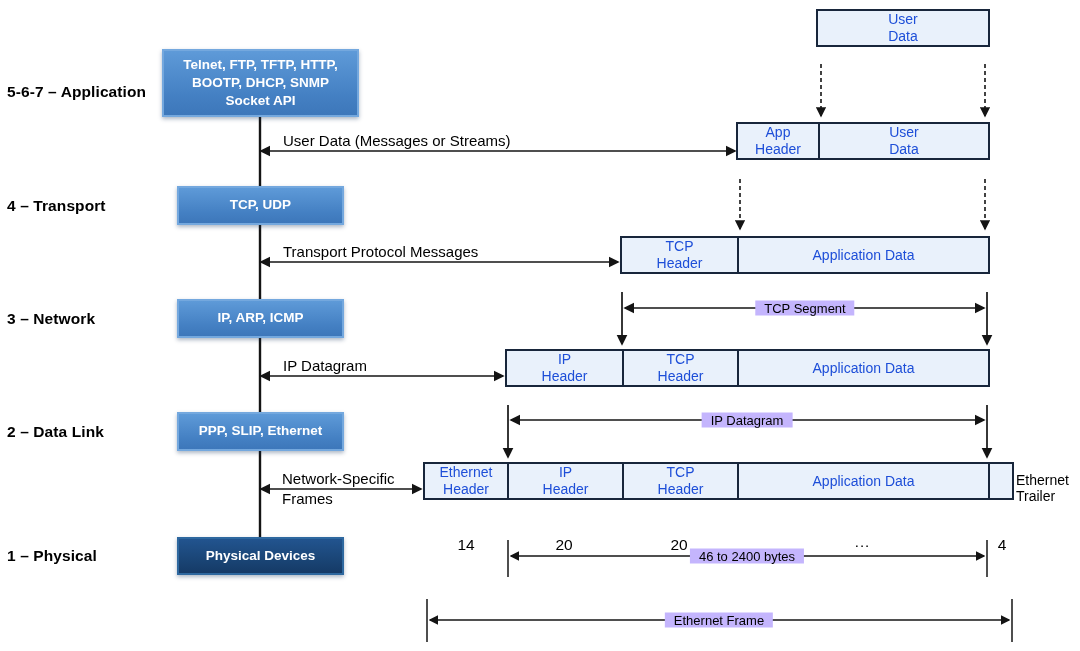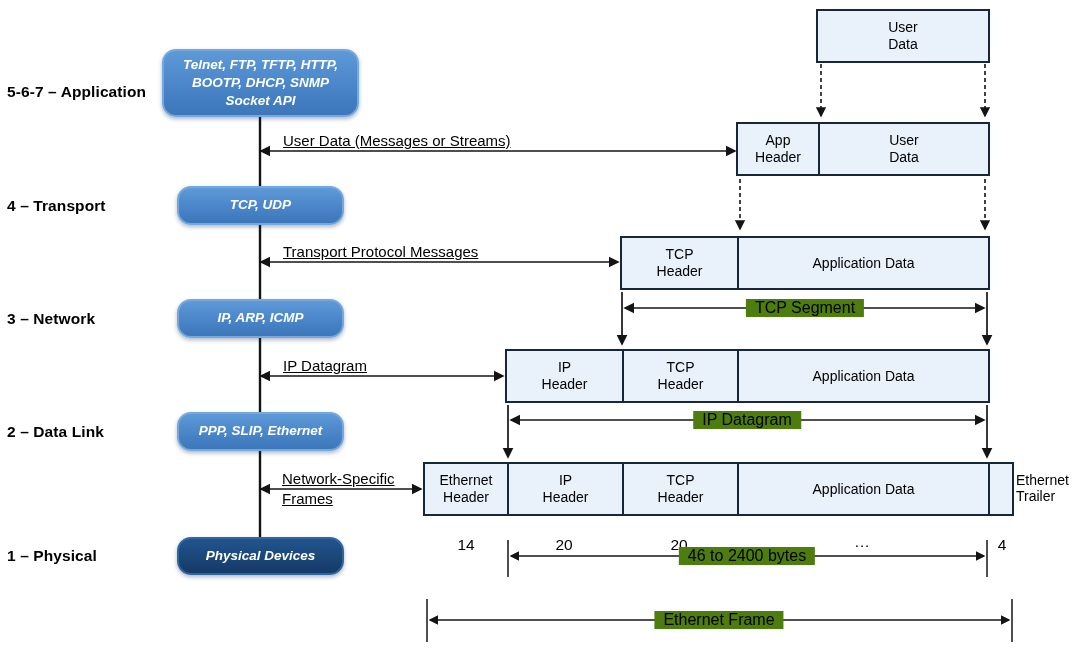--- a/index.html
+++ b/index.html
@@ -8,44 +8,43 @@
     font-family:"Liberation Sans",sans-serif;color:#000;
   }
   svg.lines{position:absolute;left:0;top:0;z-index:1;}
 
   .layer-label{
     position:absolute;left:7px;z-index:2;font-weight:bold;font-size:15.5px;
     letter-spacing:.1px;white-space:nowrap;
   }
 
   .pbox{
-    position:absolute;z-index:2;border-radius:14px;box-sizing:border-box;
+    position:absolute;z-index:2;border-radius:0;box-sizing:border-box;
     display:flex;align-items:center;justify-content:center;text-align:center;
     color:#fff;font-weight:bold;font-size:13.5px;line-height:1.35;white-space:pre-line;
     background:linear-gradient(180deg,#5e9ad8 0%,#4480c3 70%,#3d77ba 100%);
     border:2px solid #74a8de;
     box-shadow:0 2px 4px rgba(20,50,90,.35);
-    font-style:italic;
   }
   .pbox.dark{
     background:linear-gradient(180deg,#22548f 0%,#1a4576 60%,#153a66 100%);
     border:2px solid #2e689f;
   }
 
   .row{position:absolute;display:flex;z-index:2;}
   .cell{
-    box-sizing:border-box;height:54px;border:2px solid #18263b;background:#e9f1fb;
+    box-sizing:border-box;height:38px;border:2px solid #18263b;background:#e9f1fb;
     display:flex;align-items:center;justify-content:center;text-align:center;
-    font-size:14px;line-height:1.2;color:#000000;white-space:pre-line;
+    font-size:14px;line-height:1.2;color:#1d4ed8;white-space:pre-line;
   }
   .cell + .cell{margin-left:-2px;}
 
-  .flow-label{position:absolute;z-index:2;font-size:15px;white-space:pre-line;line-height:20px;text-decoration:underline;}
+  .flow-label{position:absolute;z-index:2;font-size:15px;white-space:pre-line;line-height:20px;}
   .chip{
-    position:absolute;z-index:2;background:#4d7c0f;padding:0 9px;font-size:16px;
+    position:absolute;z-index:2;background:#c4b5fd;padding:0 9px;font-size:13px;
     transform:translate(-50%,-50%);white-space:nowrap;
   }
   .num{position:absolute;z-index:2;font-size:15.5px;width:44px;text-align:center;margin-top:17px;}
   .trailer-label{position:absolute;z-index:2;font-size:14px;line-height:1.15;white-space:pre-line;}
 </style>
 </head>
 <body>
 
 <div class="stage">
 

